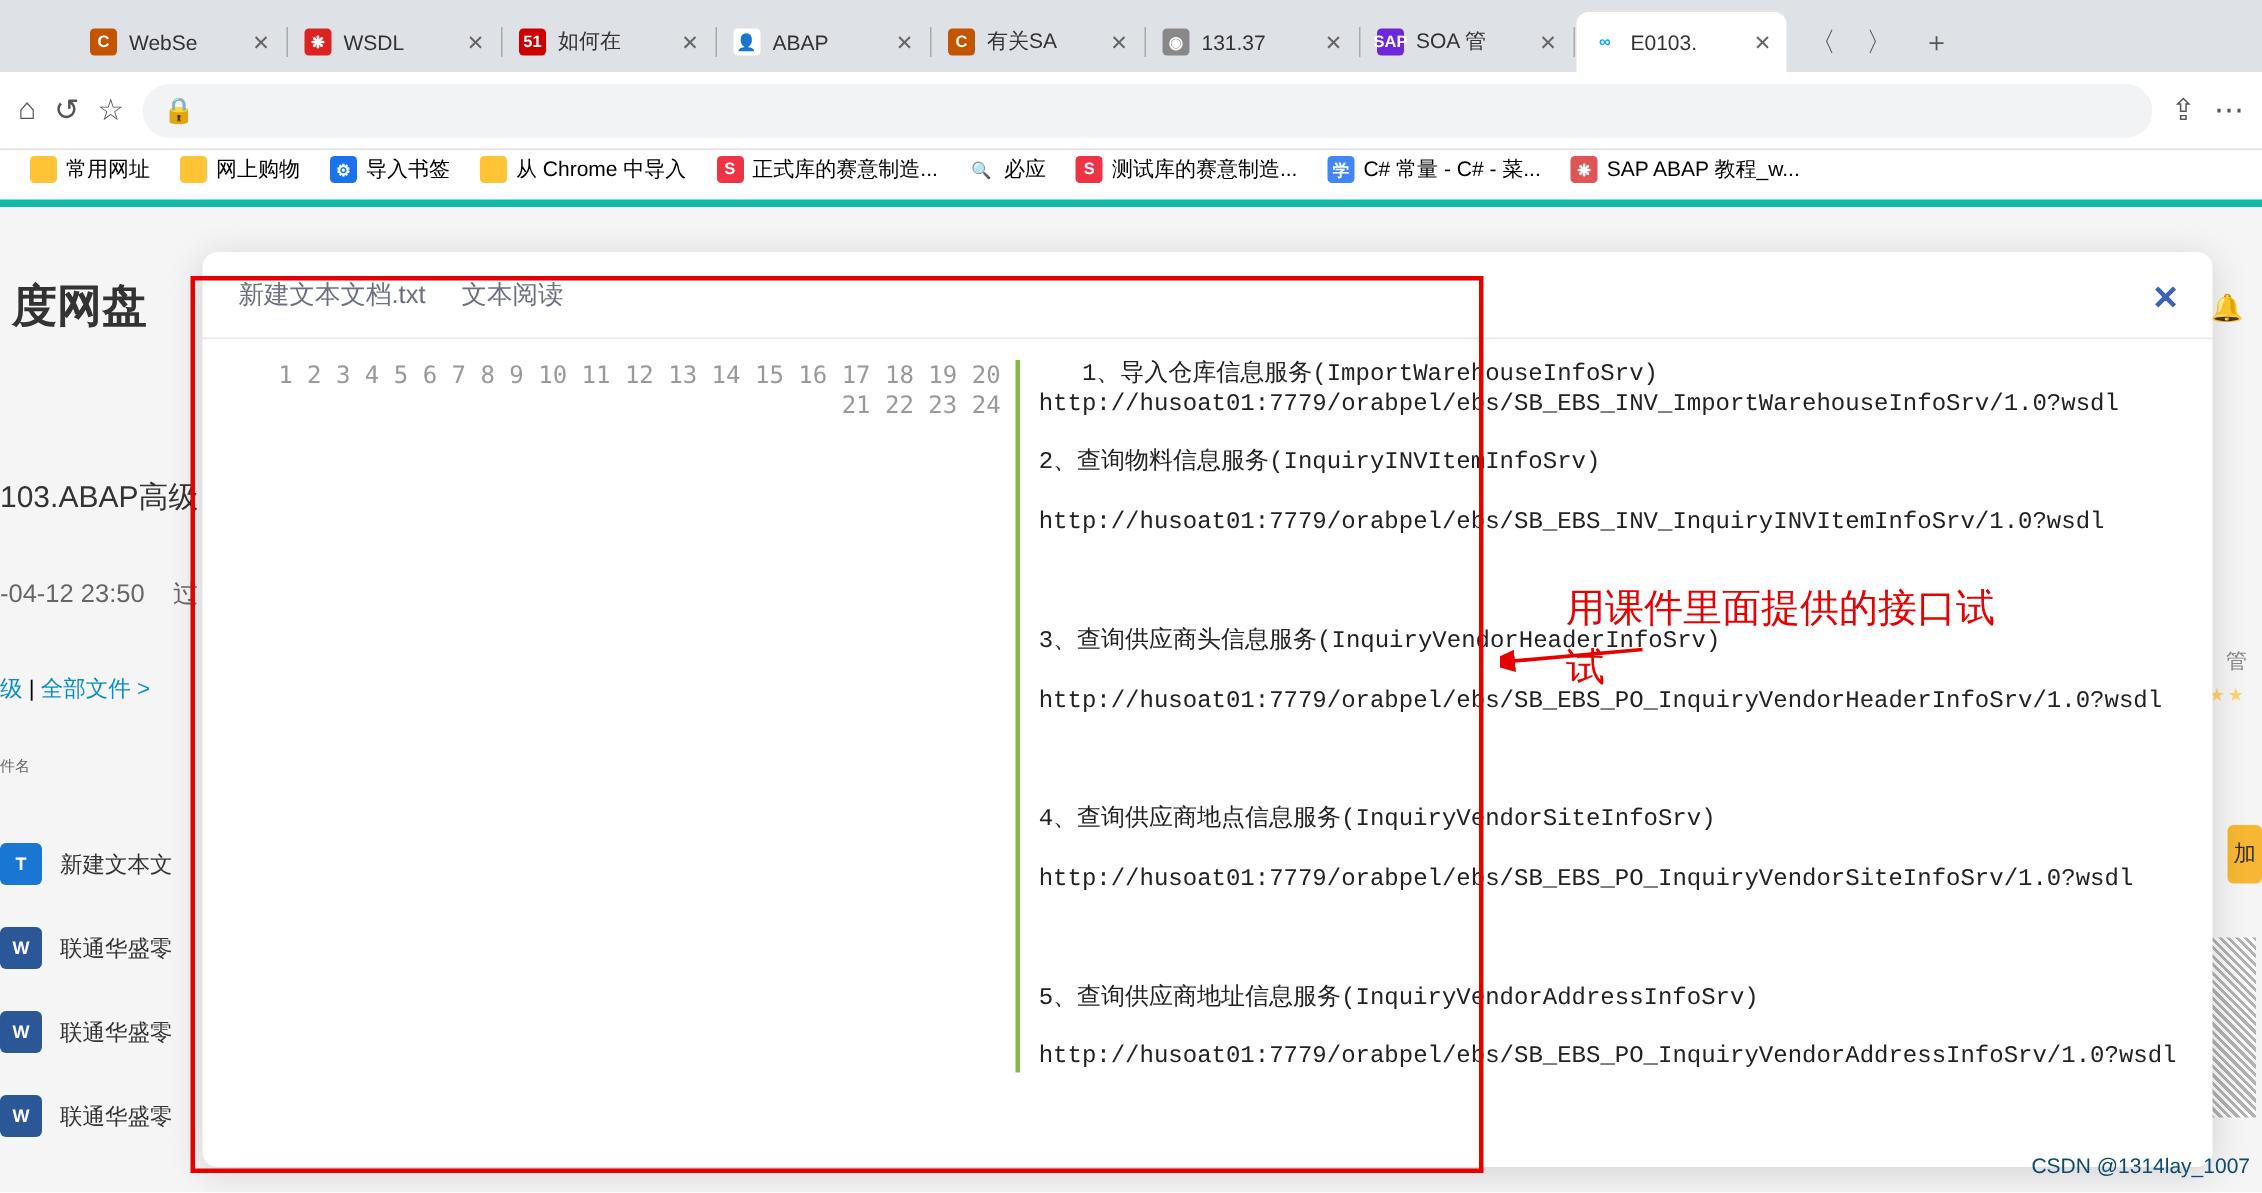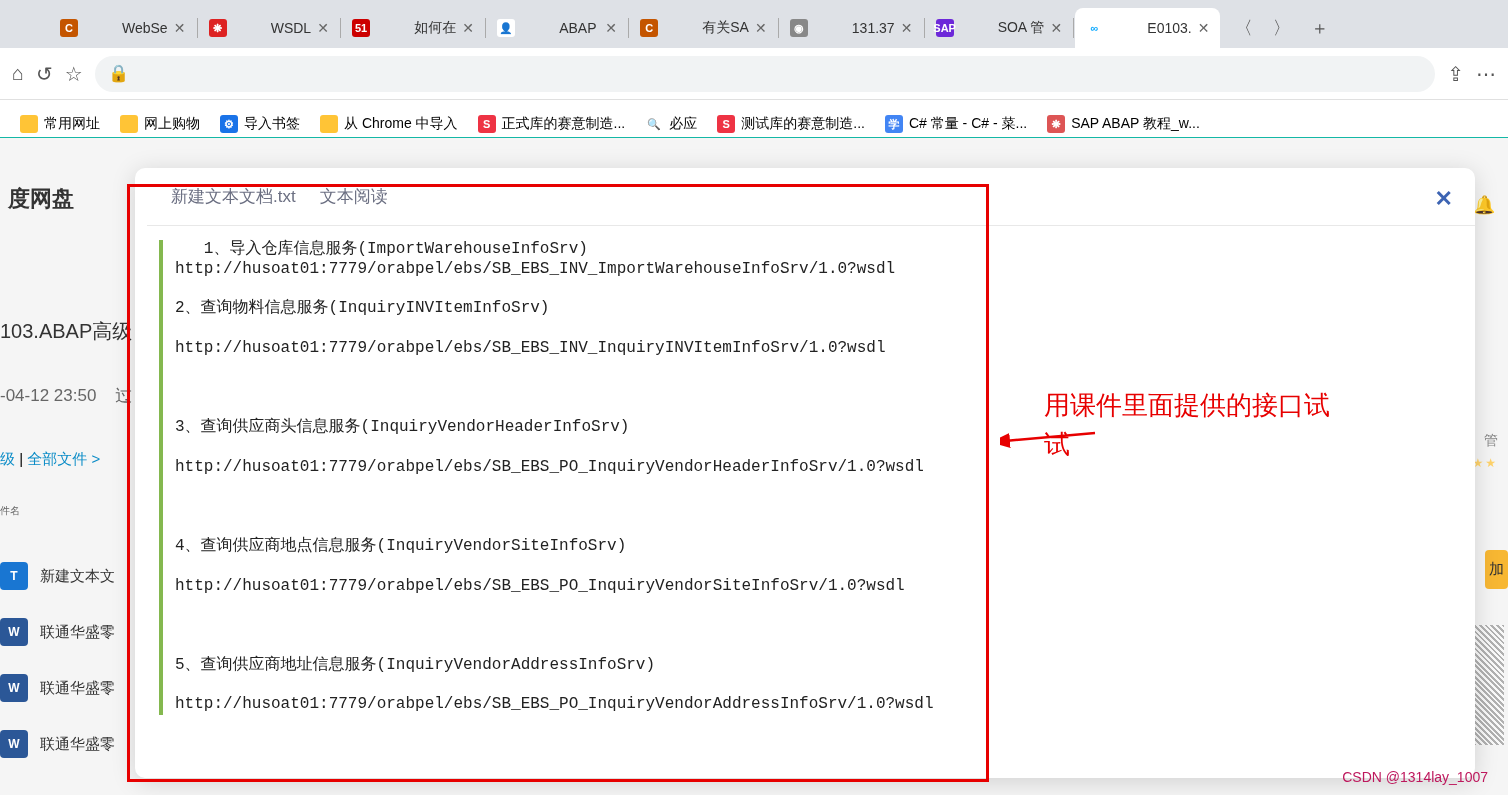--- a/index.html
+++ b/index.html
@@ -3,74 +3,74 @@
   <meta charset="utf-8">
   <style>
     * { margin: 0; padding: 0; box-sizing: border-box; }
     body { font-family: "Microsoft YaHei", Arial, sans-serif; background: #fff; overflow: hidden; width: 1508px; height: 795px; position: relative; }
     
     
     .tabs-bar { height: 48px; background: #dee1e6; display: flex; align-items: flex-end; padding-left: 50px; }
     .tab { background: #dee1e6; height: 40px; display: flex; align-items: center; padding: 0 8px 0 10px; min-width: 140px; max-width: 155px; border-radius: 8px 8px 0 0; position: relative; font-size: 14px; color: #333; cursor: pointer; }
     .tab.active { background: #fff; }
     .tab-favicon { width: 18px; height: 18px; margin-right: 8px; border-radius: 3px; display: flex; align-items: center; justify-content: center; font-size: 11px; font-weight: bold; color: #fff; flex-shrink: 0; }
-    .tab-title { flex: 1; white-space: nowrap; overflow: hidden; text-overflow: ellipsis; margin-left: 36px; }
+    .tab-title { flex: 1; white-space: nowrap; overflow: hidden; text-overflow: ellipsis; }
     .tab-close { width: 16px; height: 16px; display: flex; align-items: center; justify-content: center; color: #666; margin-left: 4px; font-size: 14px; }
     .tab-sep { width: 1px; height: 20px; background: #aaa; margin: 0 1px 10px 1px; }
     .nav-arrows { display: flex; align-items: center; margin-left: 15px; gap: 20px; margin-bottom: 8px; }
     .nav-arrow { color: #555; font-size: 18px; cursor: pointer; }
     
     
     .addr-bar { height: 52px; background: #fff; display: flex; align-items: center; padding: 0 12px; border-bottom: 1px solid #e0e0e0; gap: 12px; }
     .addr-icon { color: #555; font-size: 20px; cursor: pointer; }
     .url-box { flex: 1; background: #f1f3f4; border-radius: 20px; height: 36px; display: flex; align-items: center; padding: 0 14px; font-size: 17px; color: #333; }
     .lock-icon { color: #5f6368; margin-right: 10px; }
     
     
-    .bm-bar { height: 38px; background: #fff; display: flex; align-items: flex-end; padding: 0 12px; border-bottom: 1px solid #14b8a6; gap: 4px; font-size: 14px; }
+    .bm-bar { height: 38px; background: #fff; display: flex; align-items: flex-start; padding: 0 12px; border-bottom: 5px solid #14b8a6; gap: 4px; font-size: 14px; }
     .bm-item { display: flex; align-items: center; padding: 4px 8px; gap: 6px; cursor: pointer; border-radius: 4px; }
     .bm-icon { width: 18px; height: 18px; border-radius: 3px; display: flex; align-items: center; justify-content: center; font-size: 11px; font-weight: bold; }
     
     
     .page-bg { position: absolute; left: 0; right: 0; top: 138px; bottom: 0; background: #f5f5f5; }
-    .brand { position: absolute; left: 0; top: 176px; font-size: 22px; font-weight: bold; color: #333; padding: 8px; }
+    .brand { position: absolute; left: 0; top: 176px; font-size: 30px; font-weight: bold; color: #333; padding: 8px; }
     .bg-title { position: absolute; left: 0; top: 318px; font-size: 20px; color: #333; }
     .bg-time { position: absolute; left: 0; top: 384px; font-size: 17px; color: #666; }
     .bg-nav { position: absolute; left: 0; top: 450px; font-size: 15px; }
     .bg-nav .lnk { color: #0b8cc7; }
     .bg-head { position: absolute; left: 0; top: 504px; font-size: 10px; color: #666; }
     .bg-files { position: absolute; left: 0; top: 548px; }
     .bg-file { display: flex; align-items: center; gap: 12px; padding: 14px 0; font-size: 15px; color: #333; }
     .file-ic { width: 28px; height: 28px; background: #2b5797; border-radius: 4px; display: flex; align-items: center; justify-content: center; color: #fff; font-size: 12px; font-weight: bold; }
     .top-right { position: absolute; right: 12px; top: 194px; display: flex; gap: 16px; font-size: 18px; color: #888; align-items: center;}
     .btn-yellow { position: absolute; right: 0; top: 550px; background: #f7b733; color: #333; padding: 10px 4px; border-radius: 4px; font-size: 15px; }
     .stars { position: absolute; right: 10px; top: 456px; letter-spacing:2px; color:#ffd36b; font-size: 12px; }
     .note1 { position: absolute; right: 10px; top: 432px; font-size:14px; color:#888;}
     
     
     .modal { position: absolute; left: 135px; top: 168px; width: 1340px; height: 610px; background: #fff; border-radius: 10px; box-shadow: 0 4px 24px rgba(0,0,0,0.15); }
-    .modal-head { height: 58px; border-bottom: 1px solid #e8e8e8; display: flex; align-items: center; padding: 0 24px; gap: 24px; margin-left: 12px; }
+    .modal-head { height: 58px; border-bottom: 1px solid #e8e8e8; display: flex; align-items: center; padding: 0 24px; gap: 24px; }
     .mh-link { color: #6b6f82; font-size: 17px; cursor: pointer; }
     .modal-close { position: absolute; right: 22px; top: 18px; font-size: 22px; color: #3d64b3; cursor: pointer; font-weight: bold; }
     
     
     .ann-border { position: absolute; left: 127px; top: 184px; width: 862px; height: 598px; border: 3px solid #e70000; pointer-events: none; z-index: 10; }
     
     
     .code-area { display: flex; margin: 14px 24px 0 24px; }
     .gutter { text-align: right; padding-right: 10px; color: #999; font-family: Consolas, monospace; font-size: 16px; line-height: 19.8px; user-select: none; }
     .code-border { width: 4px; background: #84b84f; margin-right: 12px; }
     .code { font-family: Consolas, "Courier New", monospace; font-size: 16px; line-height: 19.8px; color: #222; white-space: pre; }
     
     
     .ann-text { position: absolute; left: 1044px; top: 386px; font-size: 26px; color: #e70000; line-height: 1.5; font-family: SimSun, serif; z-index: 11; }
     .ann-arrow { position: absolute; left: 1000px; top: 427px; z-index: 11; }
     
     
-    .wm { position: absolute; right: 20px; bottom: 10px; font-size: 14px; color: #be185d; font-family: Arial; }
+    .wm { position: absolute; right: 8px; bottom: 10px; font-size: 14px; color: #0c4a6e; font-family: Arial; }
     .qr { position: absolute; right: 4px; bottom: 50px; width: 30px; height: 120px; background: repeating-linear-gradient(45deg,#333 0 2px,#fff 2px 4px); opacity:0.35; }
   </style>
 </head>
 <body>
 
 <div class="tabs-bar" id="tabs-bar">
 <div class="tab">
       <span class="tab-favicon" style="background: rgb(196, 85, 0);">C</span>
       <span class="tab-title">WebSe</span>
       <span class="tab-close">✕</span>
@@ -208,20 +208,44 @@
 <div class="btn-yellow">加</div>
 <div class="qr"></div>
 
 <div class="modal">
   <div class="modal-head">
     <span class="mh-link">新建文本文档.txt</span>
     <span class="mh-link">文本阅读</span>
     <span class="modal-close">✕</span>
   </div>
   <div class="code-area">
+    <div class="gutter" id="gutter">1
+2
+3
+4
+5
+6
+7
+8
+9
+10
+11
+12
+13
+14
+15
+16
+17
+18
+19
+20
+21
+22
+23
+24</div>
     <div class="code-border"></div>
     <div class="code" id="code">   1、导入仓库信息服务(ImportWarehouseInfoSrv)
 http://husoat01:7779/orabpel/ebs/SB_EBS_INV_ImportWarehouseInfoSrv/1.0?wsdl
 
 2、查询物料信息服务(InquiryINVItemInfoSrv)
 
 http://husoat01:7779/orabpel/ebs/SB_EBS_INV_InquiryINVItemInfoSrv/1.0?wsdl
 
 
 

